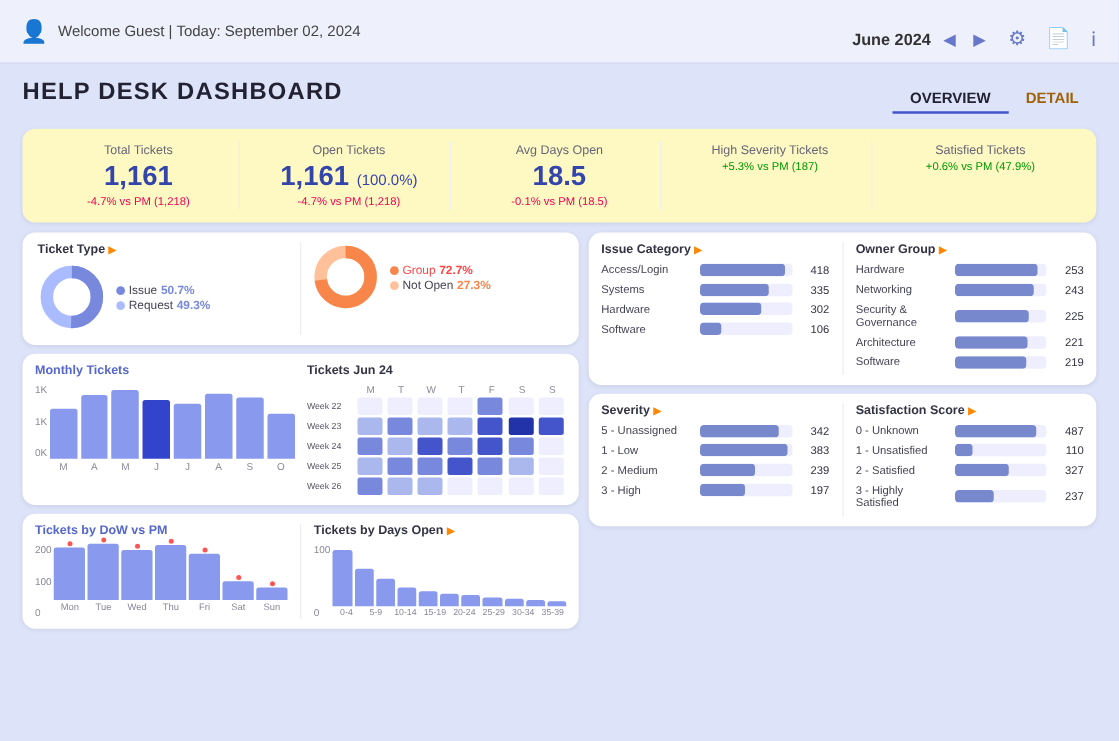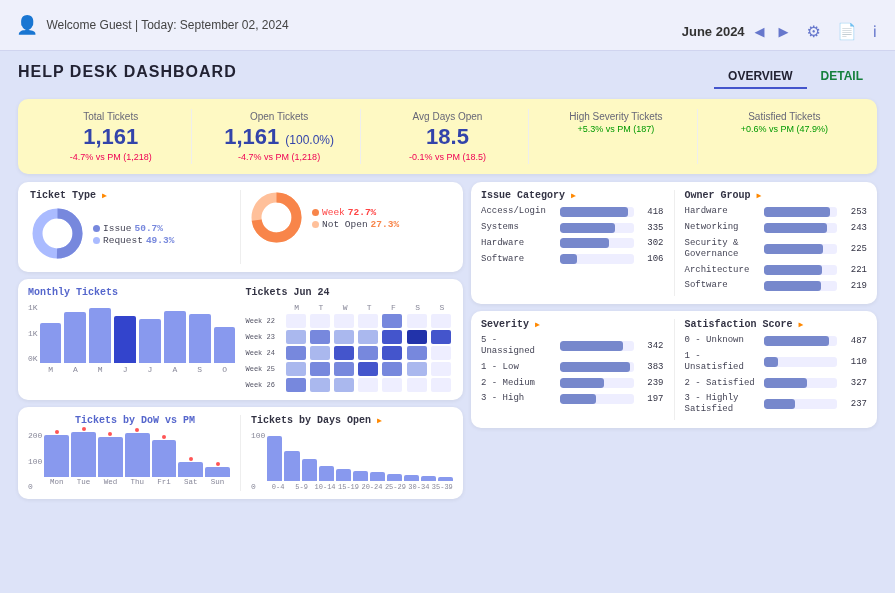--- a/index.html
+++ b/index.html
@@ -30,51 +30,51 @@
     .icon-btn {
       background: none; border: none; cursor: pointer;
       color: #6677cc; font-size: 16px; padding: 2px;
     }
     .main-content {
       padding: 12px 18px;
       background: #dde3f8;
       height: calc(593px - 44px);
     }
     .dashboard-title {
-      font-size: 16px;
+      font-size: 19px;
       font-weight: 800;
       color: #223;
       letter-spacing: 1px;
       margin-bottom: 10px;
     }
     .tab {
       padding: 4px 14px;
       font-size: 12px;
       font-weight: 600;
       cursor: pointer;
-      color: #15803d;
+      color: #a16207;
       border-bottom: 2px solid transparent;
     }
     .tab.active { color: #223; border-bottom: 2px solid #4455cc; }
     
     .kpi-row {
       display: flex; gap: 6px; margin-bottom: 8px;
       background: #fef9c3; border-radius: 10px; padding: 10px 12px;
       box-shadow: 0 1px 4px rgba(0,0,0,0.07);
     }
     .kpi-card { flex: 1; text-align: center; border-right: 1px solid #eee; padding: 2px 8px; }
     .kpi-card:last-child { border-right: none; }
     .kpi-label { font-size: 10px; color: #667; margin-bottom: 2px; }
     .kpi-value { font-size: 22px; font-weight: 800; color: #3344aa; line-height: 1.2; }
     .kpi-value.open { color: #3344aa; }
     .kpi-change { font-size: 9px; margin-top: 2px; }
     .neg { color: #e05; }
     .pos { color: #090; }
     
-    .lower { display: flex; gap: 8px; font-family: Liberation Mono, monospace; }
+    .lower { display: flex; gap: 8px; }
     .left-panel { flex: 0 0 445px; display: flex; flex-direction: column; gap: 7px; }
     .right-panel { flex: 1; display: flex; flex-direction: column; gap: 7px; }
     .card {
       background: white; border-radius: 10px; padding: 8px 10px;
       box-shadow: 0 1px 4px rgba(0,0,0,0.07);
     }
     .legend-item { display: flex; align-items: center; gap: 3px; font-size: 9.5px; color: #445; margin-bottom: 1px; }
     .legend-dot { width: 7px; height: 7px; border-radius: 50%; }
     .bar-chart { display: flex; align-items: flex-end; gap: 3px; height: 60px; padding-top: 4px; }
     .bar { background: #8899ee; border-radius: 2px 2px 0 0; flex: 1; min-width: 12px; }
@@ -209,21 +209,21 @@
             <div style="display:flex;align-items:center;gap:8px;">
               <div>
                 <svg width="55" height="55" class="donut">
                   <circle cx="27.5" cy="27.5" r="20" fill="none" stroke="#ffc09a" stroke-width="10"></circle>
                   <circle cx="27.5" cy="27.5" r="20" fill="none" stroke="#f8854a" stroke-width="10" stroke-dasharray="91 35" stroke-dashoffset="0"></circle>
                 </svg>
               </div>
               <div>
                 <div class="legend-item">
                   <div class="legend-dot" style="background:#f8854a;"></div>
-                  <span style="color:#f44;">Week</span>
+                  <span style="color:#f44;">Group</span>
                   <span style="color:#f44;font-weight:700;">72.7%</span>
                 </div>
                 <div class="legend-item">
                   <div class="legend-dot" style="background:#ffc09a;"></div>
                   <span>Not Open</span>
                   <span style="color:#f8854a;font-weight:700;">27.3%</span>
                 </div>
               </div>
             </div>
           </div>
@@ -320,21 +320,21 @@
               </div>
           </div>
         </div>
       </div>
 
       <div class="card">
         <div style="display:flex;gap:10px;">
 
           <div style="flex:1;">
             <div class="section-title">
-              <span style="color:#5566cc;margin-left:47px;">Tickets by DoW vs PM</span>
+              <span style="color:#5566cc;">Tickets by DoW vs PM</span>
             </div>
             <div style="display:flex;">
               <div class="y-labels">
                 <span>200</span>
                 <span>100</span>
                 <span>0</span>
               </div>
               <div style="flex:1;" id="dow-chart">
                   <div class="dow-chart">
                     <div class="dow-bar-wrap">

